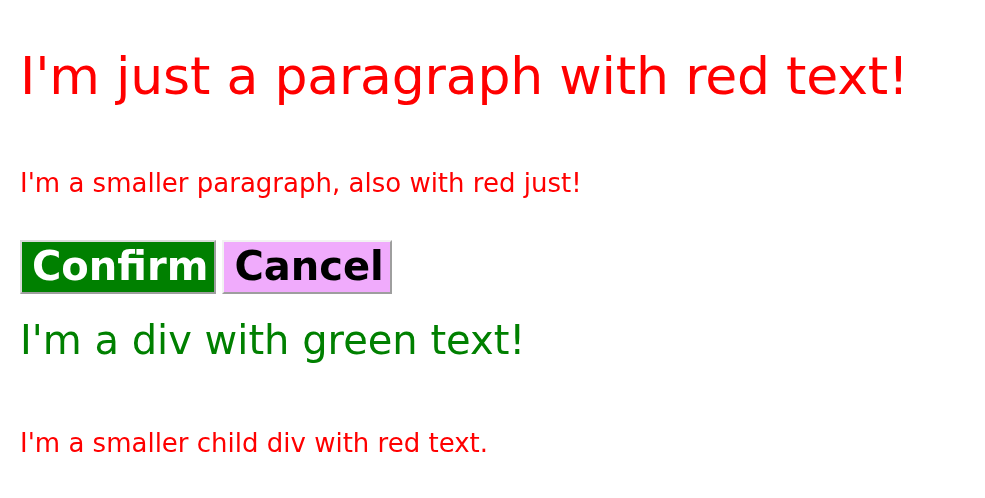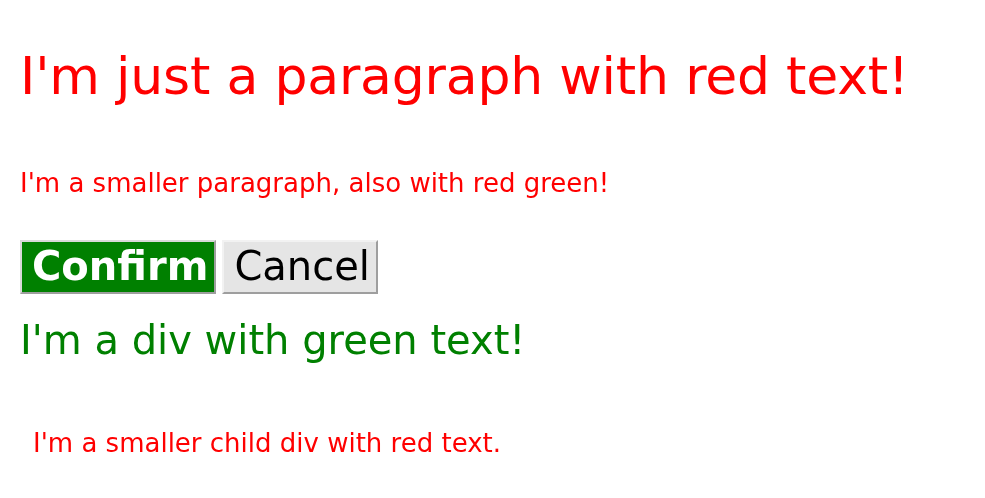--- a/index.html
+++ b/index.html
@@ -85,23 +85,23 @@
     background: #008000;
     color: #ffffff;
     font-weight: 700;
     border-top-color: #d9d9d9;
     border-left-color: #d9d9d9;
     border-right-color: #9e9e9e;
     border-bottom-color: #9e9e9e;
   }
 
   .btn-cancel {
-    background: #e5e5e5;
+    background: #f0abfc;
     color: #000000;
-    font-weight: 400;
+    font-weight: 700;
     border-top-color: #f2f2f2;
     border-left-color: #f2f2f2;
     border-right-color: #9e9e9e;
     border-bottom-color: #9e9e9e;
   }
 
   
   .div-green-1 {
     position: absolute;
     left: 20px;
@@ -117,36 +117,36 @@
     left: 20px;
     top: 371px;
     color: #008000;
     font-size: 40px;
     line-height: 1.0;
     white-space: nowrap;
   }
 
   .div-child-red {
     position: absolute;
-    left: 33px;
+    left: 20px;
     top: 430px;
     color: #ff0000;
     font-size: 26px;
     line-height: 1.0;
     white-space: nowrap;
   }
 </style>
 </head>
 <body>
 
 <div class="page">
 
   <p class="para-big">I'm just a paragraph with red text!</p>
 
-  <p class="para-small">I'm a smaller paragraph, also with red green!</p>
+  <p class="para-small">I'm a smaller paragraph, also with red just!</p>
 
   <div class="button-row">
     <button class="btn btn-confirm" type="button">Confirm</button>
     <button class="btn btn-cancel" type="button">Cancel</button>
   </div>
 
   <div class="div-green-1">I'm a div with green text!</div>
 
 
   <div class="div-child-red">I'm a smaller child div with red text.</div>

